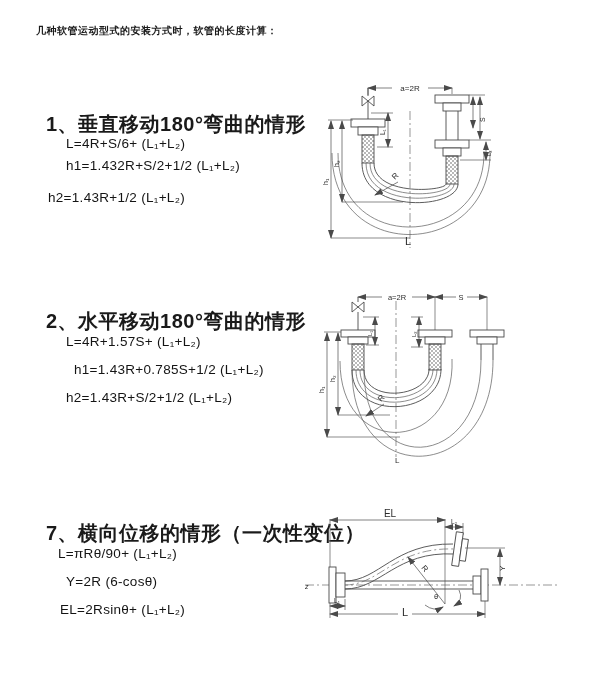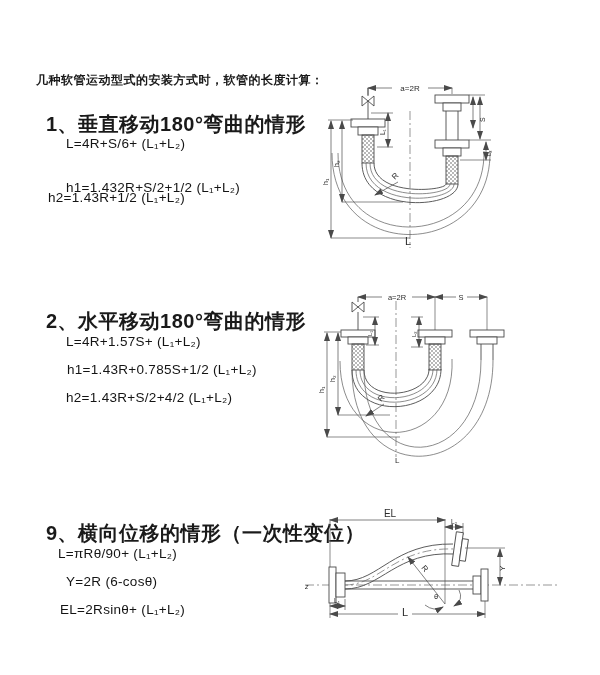--- a/index.html
+++ b/index.html
@@ -1,47 +1,47 @@
 <!DOCTYPE html>
 <html><head>
 <meta charset="utf-8">
 <style>
   html,body{margin:0;padding:0;}
   body{
     width:600px;height:675px;position:relative;background:#ffffff;overflow:hidden;
     font-family:"Liberation Sans","DejaVu Sans",sans-serif;color:#1a1a1a;
   }
   .abs{position:absolute;white-space:nowrap;}
-  .title{font-size:12px;font-weight:bold;letter-spacing:.5px;margin-top:48px;}
+  .title{font-size:10px;font-weight:bold;letter-spacing:.5px;}
   .heading{font-size:20px;font-weight:bold;letter-spacing:.5px;}
   .formula{font-size:13.5px;font-weight:500;letter-spacing:.3px;color:#141414;}
   svg{position:absolute;overflow:visible;}
   svg text{font-family:"Liberation Sans","DejaVu Sans",sans-serif;fill:#2b2b2b;}
   .ln{stroke:#4a4a4a;stroke-width:.9;fill:none;}
   .thin{stroke:#5a5a5a;stroke-width:.7;fill:none;}
   .dim{stroke:#4a4a4a;stroke-width:.7;fill:none;}
   .cl{stroke:#6a6a6a;stroke-width:.7;fill:none;stroke-dasharray:9 3 2 3;}
   .part{fill:#ffffff;stroke:#4a4a4a;stroke-width:.9;}
 </style>
 </head>
 <body>
 
 <div class="abs title" style="left:36px;top:24px">几种软管运动型式的安装方式时，软管的长度计算：</div>
 
 <div class="abs heading" style="left:46px;top:111px">1、垂直移动180°弯曲的情形</div>
 <div class="abs formula" style="left:66px;top:136px">L=4R+S/6+ (L₁+L₂)</div>
-<div class="abs formula" style="left:66px;top:180px">h1=1.432R+S/2+1/2 (L₁+L₂)</div>
+<div class="abs formula" style="left:66px;top:158px">h1=1.432R+S/2+1/2 (L₁+L₂)</div>
 <div class="abs formula" style="left:48px;top:190px">h2=1.43R+1/2 (L₁+L₂)</div>
 
 <div class="abs heading" style="left:46px;top:308px">2、水平移动180°弯曲的情形</div>
 <div class="abs formula" style="left:66px;top:334px">L=4R+1.57S+ (L₁+L₂)</div>
-<div class="abs formula" style="left:67px;top:362px">h1=1.43R+0.785S+1/2 (L₁+L₂)</div>
-<div class="abs formula" style="left:66px;top:390px">h2=1.43R+S/2+4/2 (L₁+L₂)</div>
-
-<div class="abs heading" style="left:46px;top:520px">9、横向位移的情形（一次性变位）</div>
+<div class="abs formula" style="left:74px;top:362px">h1=1.43R+0.785S+1/2 (L₁+L₂)</div>
+<div class="abs formula" style="left:66px;top:390px">h2=1.43R+S/2+1/2 (L₁+L₂)</div>
+
+<div class="abs heading" style="left:46px;top:520px">7、横向位移的情形（一次性变位）</div>
 <div class="abs formula" style="left:58px;top:546px">L=πRθ/90+ (L₁+L₂)</div>
 <div class="abs formula" style="left:66px;top:574px">Y=2R (6-cosθ)</div>
 <div class="abs formula" style="left:60px;top:602px">EL=2Rsinθ+ (L₁+L₂)</div>
 
 <svg style="left:315px;top:75px" width="285" height="185" viewBox="0 0 285 185">
   <defs>
     <marker id="arrA" markerWidth="9" markerHeight="6" refX="8" refY="3" orient="auto-start-reverse" markerUnits="userSpaceOnUse">
       <path d="M0,0 L9,3 L0,6 Z" fill="#4a4a4a"></path>
     </marker>
     <pattern id="braidA" width="4" height="4" patternUnits="userSpaceOnUse">

